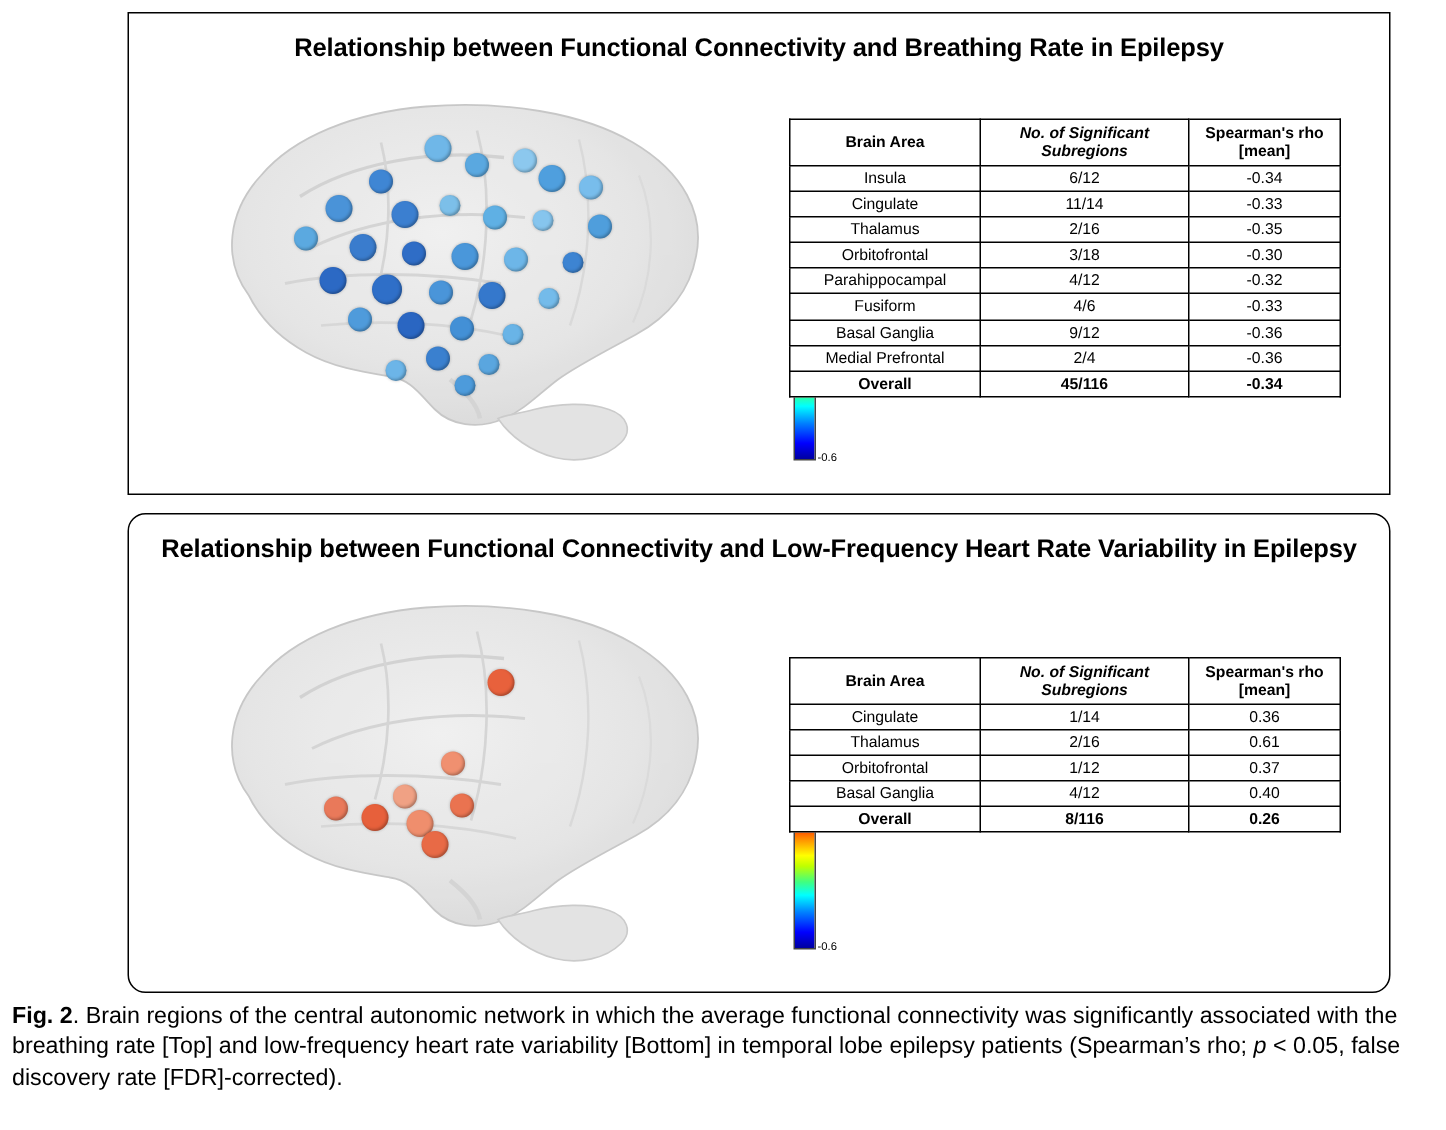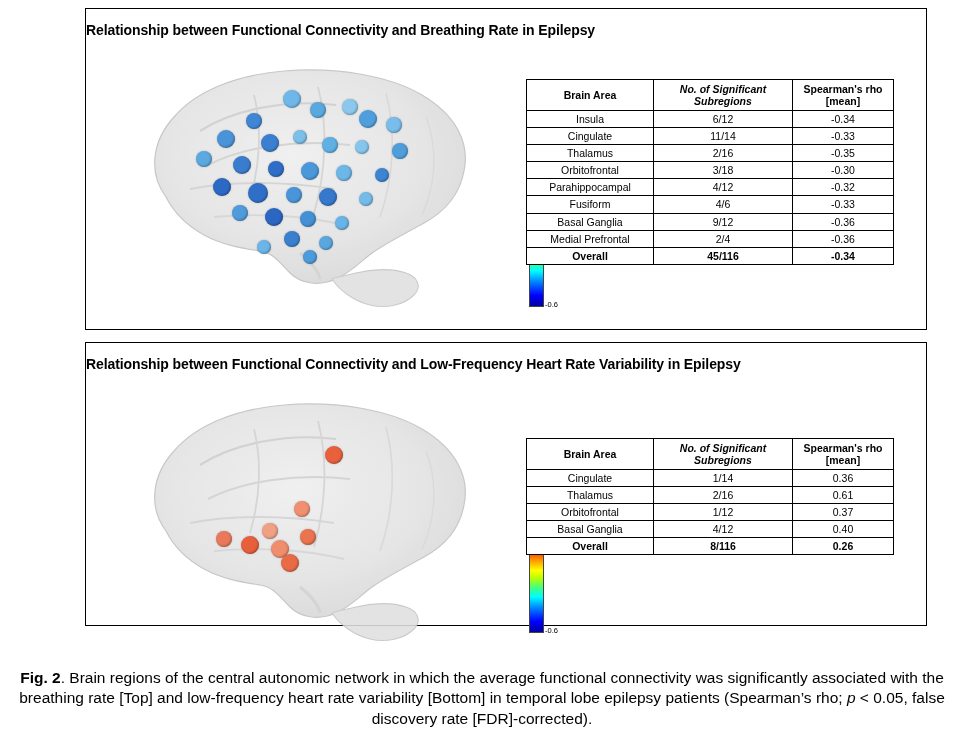--- a/index.html
+++ b/index.html
@@ -21,23 +21,24 @@
     top: 8px;
     width: 842px;
   }
   .panel {
     border: 1px solid #000;
     background: #fff;
     position: relative;
     box-sizing: border-box;
   }
   .panel-top { height: 322px; }
-  .panel-bottom { height: 284px; margin-top: 12px; }
+  .panel-bottom { height: 320px; margin-top: 12px; border-radius: 12px; }
   .panel-title {
-    font-size: 14px;
+    text-align: center;
+    font-size: 17px;
     font-weight: bold;
     padding-top: 13px;
     letter-spacing: -0.1px;
   }
   
   .brain-area {
     position: absolute;
     left: 18px;
     top: 38px;
     width: 420px;
@@ -91,21 +92,20 @@
   .col-rho { width: 92px; }
   
   .caption {
     position: absolute;
     left: 8px;
     top: 668px;
     width: 948px;
     font-size: 15.5px;
     line-height: 1.32;
     font-family: "Liberation Sans", sans-serif;
-    text-align: center;
   }
   .caption b { font-weight: bold; }
   .caption i { font-style: italic; }
 </style>
 </head>
 <body>
 
 <div class="figure-wrap">
 
   <div class="panel panel-top">

